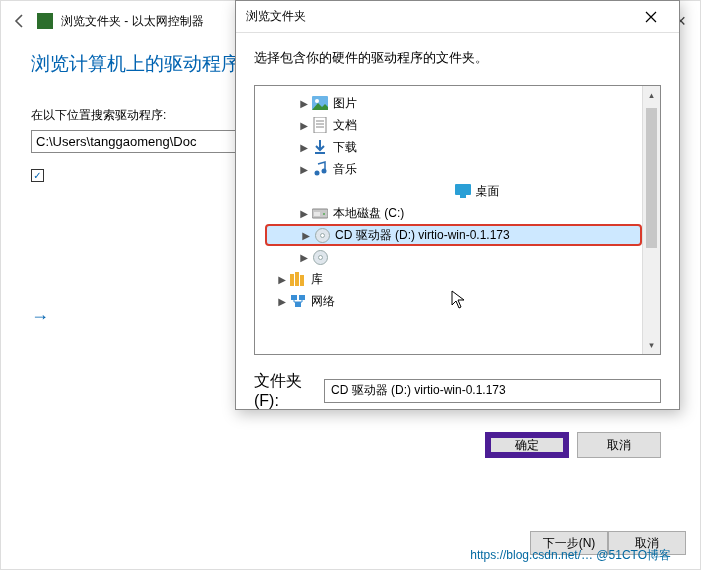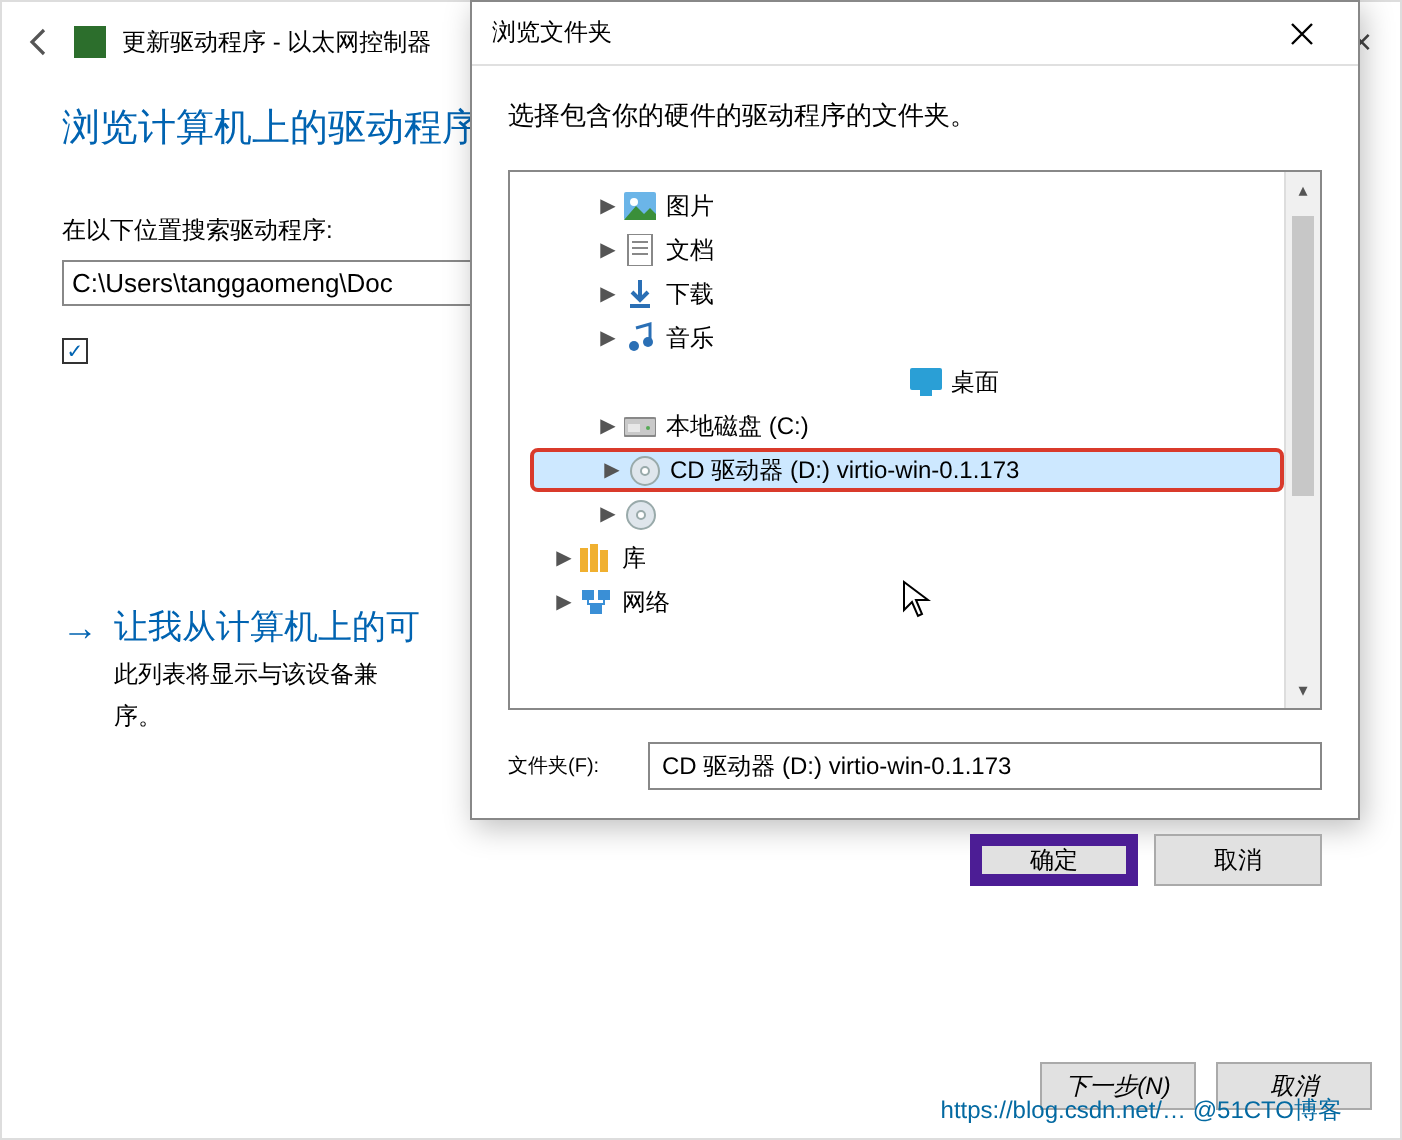--- a/index.html
+++ b/index.html
@@ -31,21 +31,21 @@
     font-size:13px; padding:3px 4px;
   }
   .bg-check-row { margin-top:16px; display:flex; align-items:center; }
   .bg-check { width:13px; height:13px; border:1px solid #333; margin-right:6px;
               display:flex; align-items:center; justify-content:center; font-size:10px;}
   .bg-link-row { margin-top:120px; display:flex; align-items:flex-start; }
   .bg-arrow-r { color:#0063B1; font-size:18px; margin-right:8px; margin-top:2px;}
   .bg-link { color:#0063B1; font-size:17px;}
   .bg-linkdesc { color:#000; font-size:12px; margin-top:4px;}
   .bg-close { position:absolute; top:10px; right:14px; font-size:18px; color:#444;}
-  .bg-buttons { position:absolute; bottom:14px; right:14px; display:flex; gap:10px;font-style:italic;}
+  .bg-buttons { position:absolute; bottom:14px; right:14px; display:flex; }
   .bg-btn {
     min-width:78px; height:24px; border:1px solid #aaa; background:#e1e1e1;
     display:flex; align-items:center; justify-content:center; font-size:12px;
     padding:0 10px;
   }
 
   
   .dialog {
     position:absolute; left:235px; top:0; width:445px; height:410px;
     background:#fff; border:1px solid #888; box-shadow: 2px 4px 14px rgba(0,0,0,0.25);
@@ -71,21 +71,21 @@
   .tri.empty { color:transparent;}
   .ticon { width:18px; height:16px; display:flex; align-items:center; justify-content:center; margin-right:4px; flex:none;}
   .highlight {
     border:2px solid #d93a2b; border-radius:4px; padding-right:6px;
     background:#cde8ff; position:relative;
   }
   .scrollbar { width:18px; background:#f0f0f0; border-left:1px solid #ddd; position:relative;}
   .scroll-up, .scroll-down { height:18px; display:flex; align-items:center; justify-content:center; font-size:9px; color:#555;}
   .scroll-thumb { position:absolute; left:3px; right:3px; top:22px; height:140px; background:#c7c7c7;}
   .folder-row { display:flex; align-items:center; margin:16px 18px 0; gap:10px;}
-  .folder-lbl { font-size:10px; width:60px;}
+  .folder-lbl { font-size:16px; width:60px;}
   .folder-input { flex:1; border:1px solid #888; padding:4px 6px; font-size:12px; font-family:inherit;}
   .dlg-buttons { display:flex; justify-content:flex-end; gap:8px; margin:22px 18px 0;}
   .dlg-btn {
     min-width:84px; height:26px; border:1px solid #aaa; background:#e1e1e1;
     display:flex; align-items:center; justify-content:center; font-size:12px;
   }
   .dlg-btn.primary { border:6px solid #4c1d95; background:#e1e1e1;}
   .cursor { position:absolute; left:451px; top:290px; pointer-events:none;}
   .watermark { position:absolute; right:30px; bottom:6px; font-size:12px; color:#0369a1;}
   svg { display:block; }
@@ -94,38 +94,33 @@
 <body>
 
 <div class="bg-window">
   <div class="bg-titlebar">
     <span class="back-arrow">
       <svg width="18" height="18" viewBox="0 0 18 18">
           <path d="M11 3 L5 9 L11 15" stroke="#555" stroke-width="1.6" fill="none"></path>
         </svg>
     </span>
     <span class="bg-title-icon"></span>
-    <span class="bg-title">更新驱动程序 - 以太网控制器</span>
+    <span class="bg-title">浏览文件夹 - 以太网控制器</span>
   </div>
   <span class="bg-close">×</span>
 
   <div class="bg-body">
     <div class="bg-heading">浏览计算机上的驱动程序</div>
     <div class="bg-label">在以下位置搜索驱动程序:</div>
     <input class="bg-input" value="C:\Users\tanggaomeng\Doc" style="">
     <div class="bg-check-row">
       <span class="bg-check">✓</span>
     </div>
     <div class="bg-link-row">
       <span class="bg-arrow-r">→</span>
-      <div>
-        <div class="bg-link">让我从计算机上的可</div>
-        <div class="bg-linkdesc">此列表将显示与该设备兼</div>
-        <div class="bg-linkdesc">序。</div>
-      </div>
     </div>
   </div>
 
   <div class="bg-buttons">
     <div class="bg-btn">下一步(N)</div>
     <div class="bg-btn">取消</div>
   </div>
 </div>
 
 <div class="dialog">

